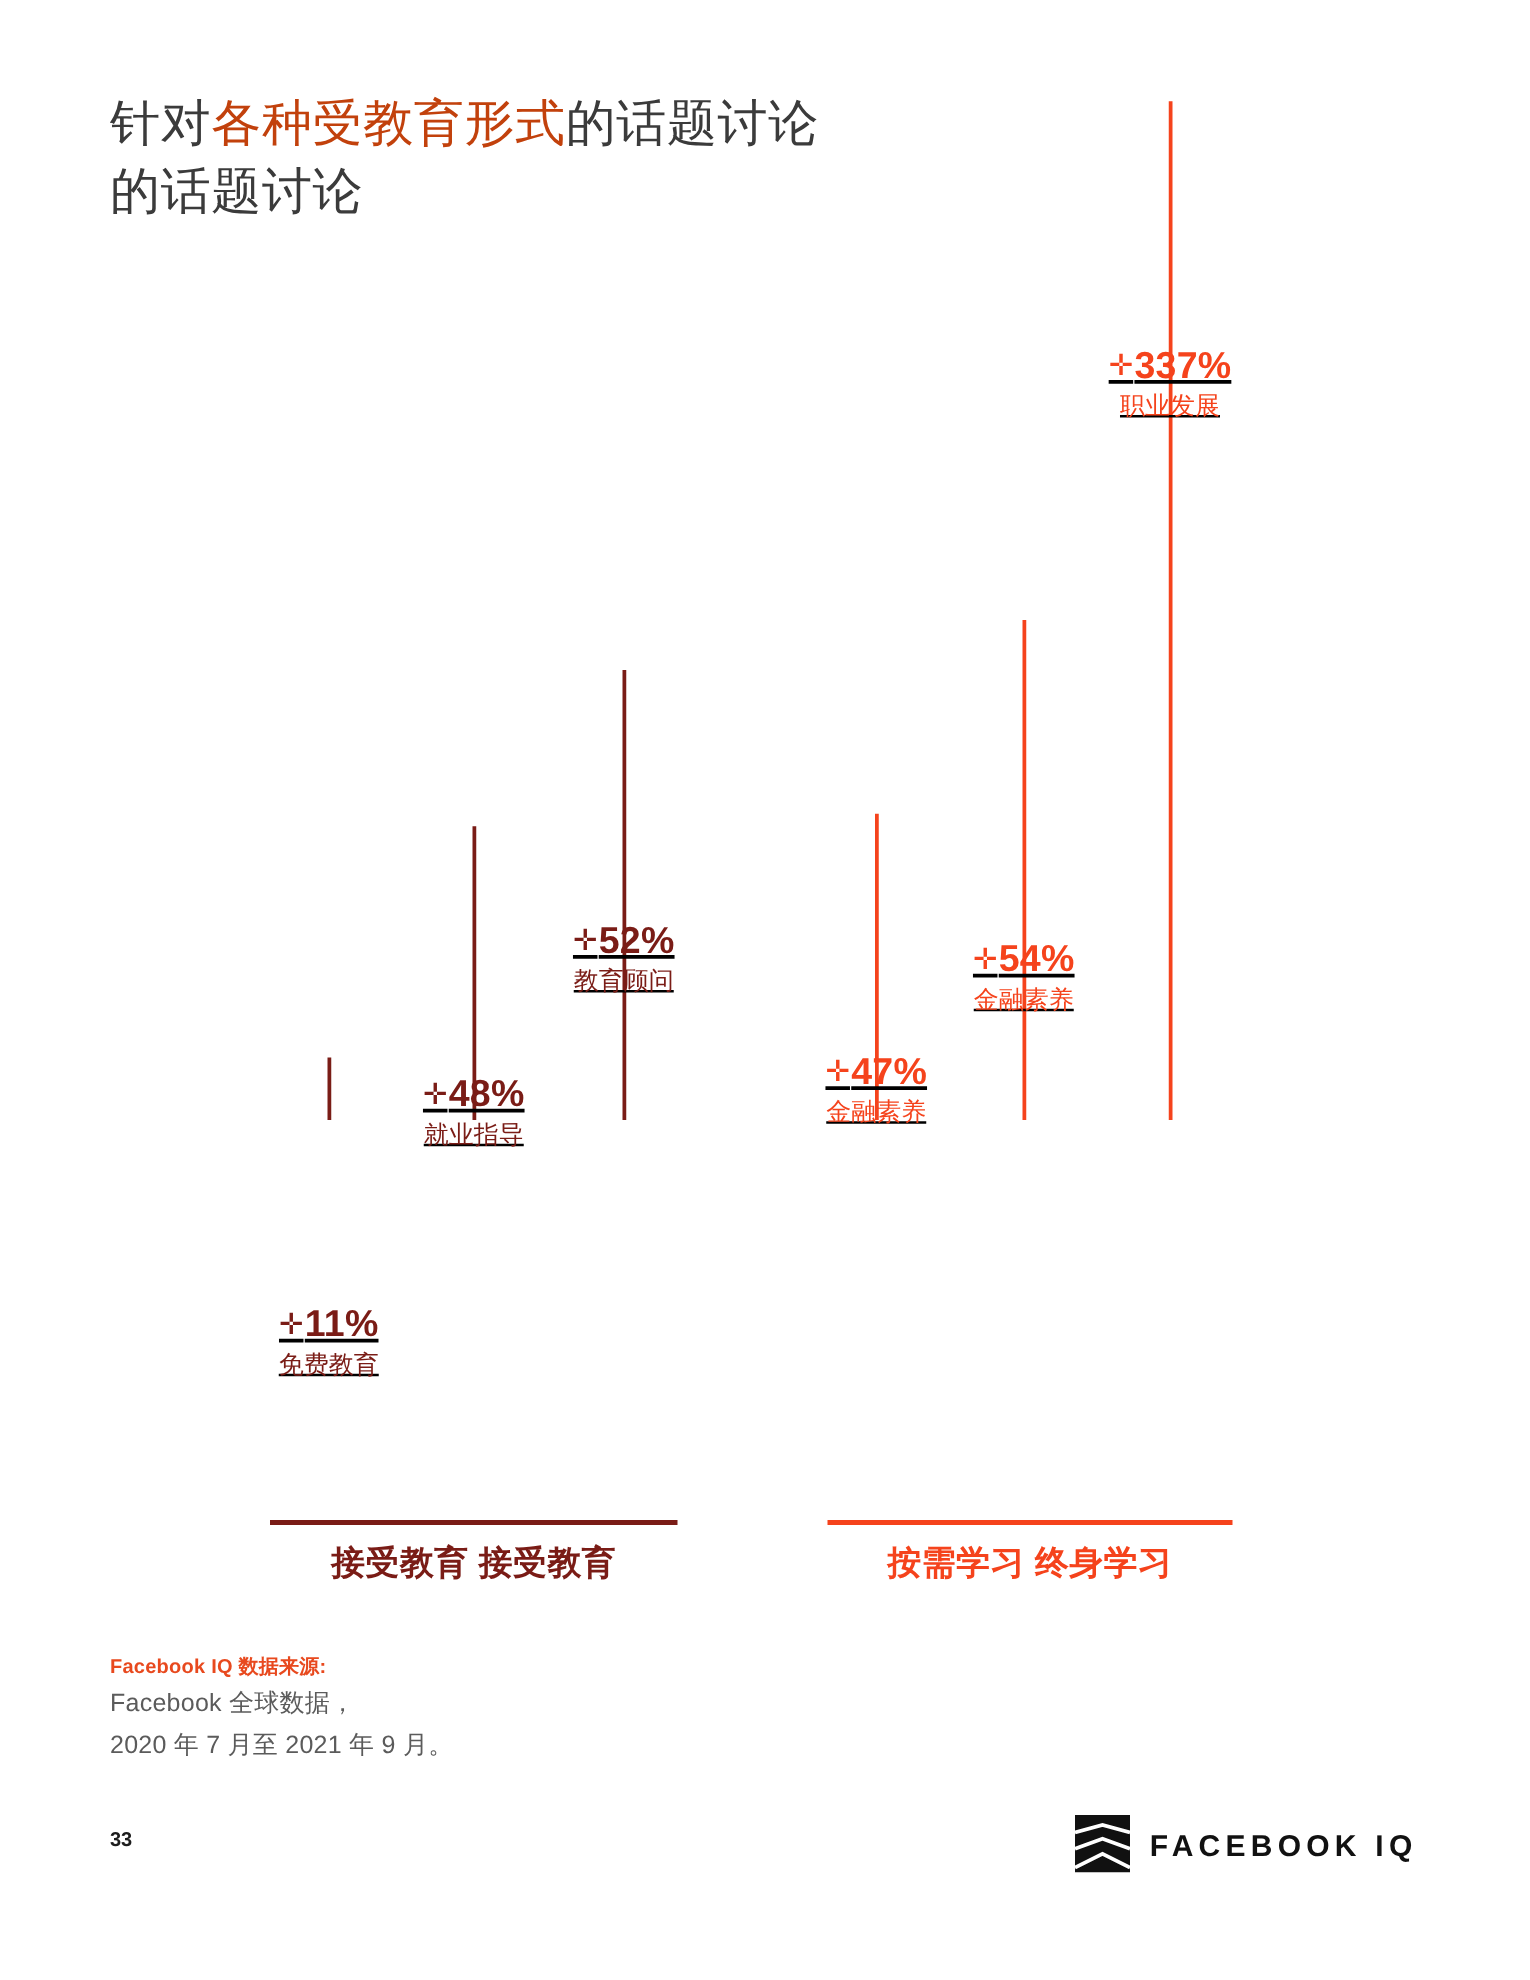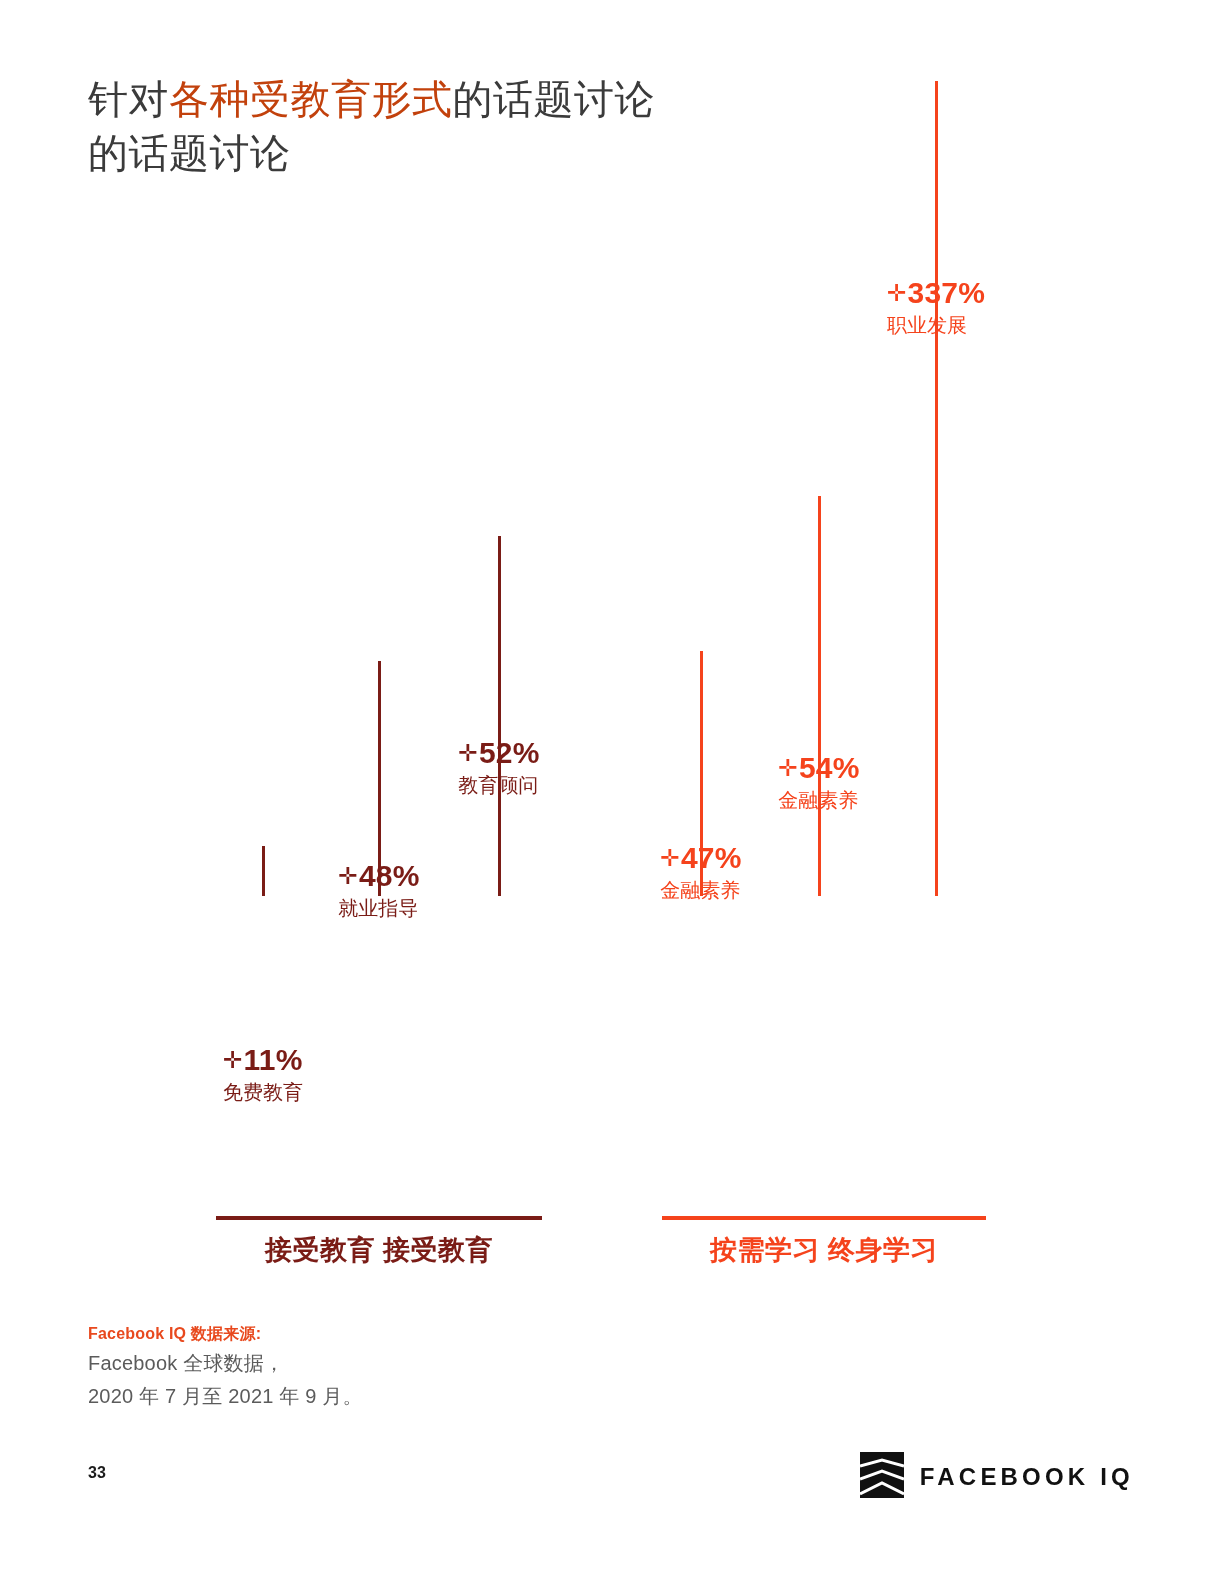--- a/index.html
+++ b/index.html
@@ -44,23 +44,24 @@
   .bar {
     position: absolute;
     width: 3px;
     bottom: 404px; 
   }
   .bar.maroon { background: #7a1c16; }
   .bar.orange { background: #f5431c; }
 
   .barlabel {
     position: absolute;
-    text-align: left;
+    text-align: center;
     white-space: nowrap;
     transform: translateX(-50%);
+    text-decoration: underline;
   }
   .barlabel .pct {
     display: block;
     font-size: 30px;
     font-weight: 700;
     letter-spacing: 0.2px;
     line-height: 1.18;
   }
   .barlabel .nm {
     display: block;

